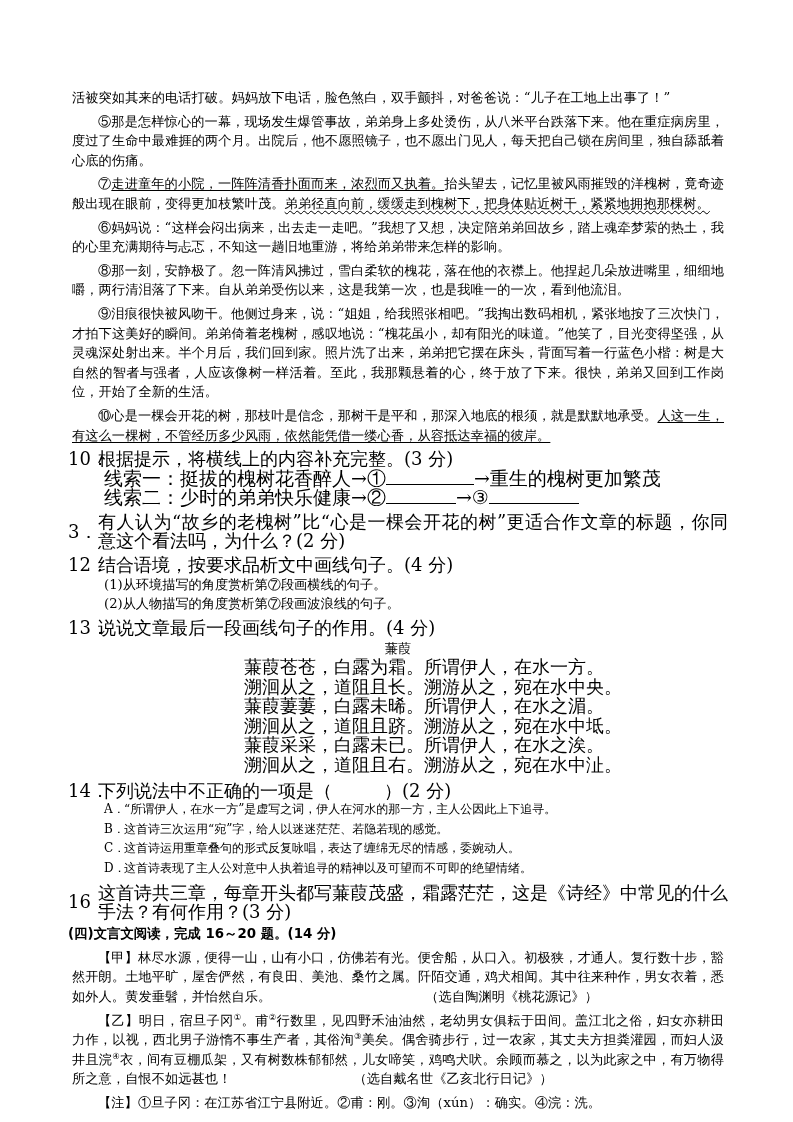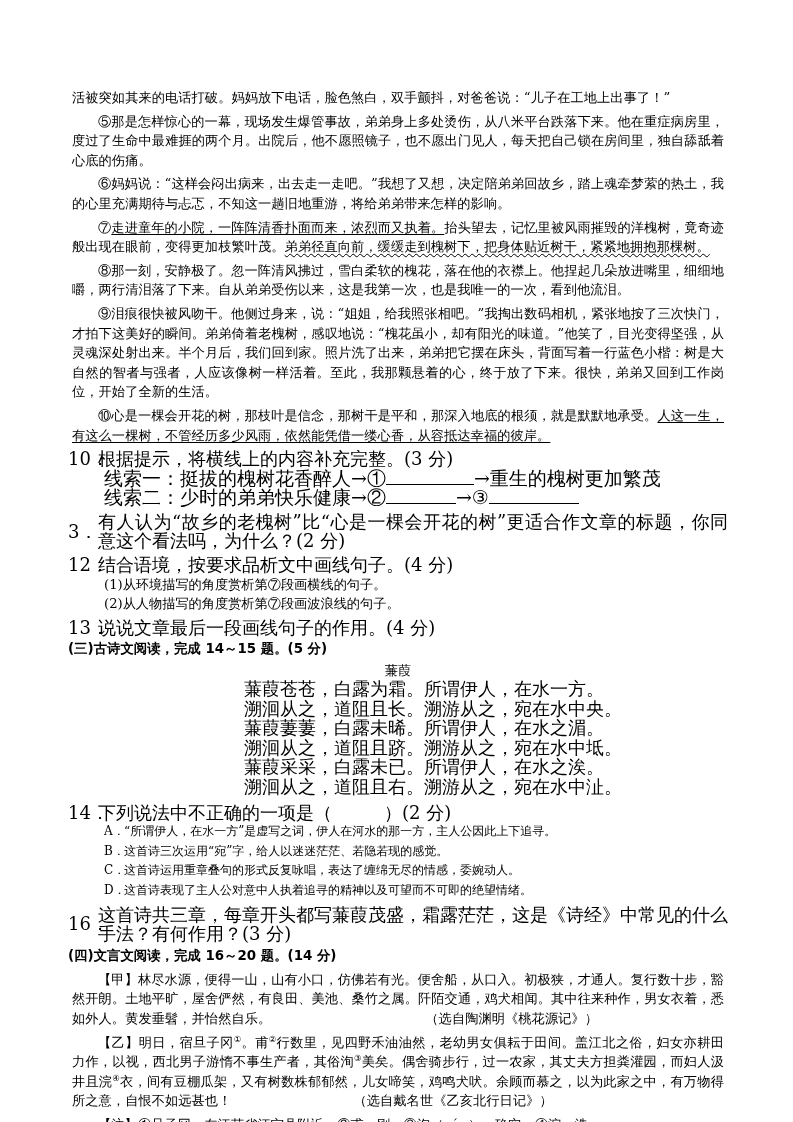--- a/index.html
+++ b/index.html
@@ -147,23 +147,23 @@
 </head>
 <body>
 
 <div id="page">
   <div class="content">
 
     <p class="para noindent">活被突如其来的电话打破。妈妈放下电话，脸色煞白，双手颤抖，对爸爸说：“儿子在工地上出事了！”</p>
 
     <p class="para indent2"><span>⑤</span><span>那是怎样惊心的一幕，现场发生爆管事故，弟弟身上多处烫伤，从八米平台跌落下来。他在重症病房里，度过了生命中最难捱的两个月。出院后，他不愿照镜子，也不愿出门见人，每天把自己锁在房间里，独自舔舐着心底的伤痛。</span></p>
 
+    <p class="para indent2"><span>⑦</span><span class="u-straight">走进童年的小院，一阵阵清香扑面而来，浓烈而又执着。</span><span>抬头望去，记忆里被风雨摧毁的洋槐树，竟奇迹般出现在眼前，变得更加枝繁叶茂。</span><span class="u-wavy">弟弟径直向前，缓缓走到槐树下，把身体贴近树干，紧紧地拥抱那棵树。</span></p>
+
     <p class="para indent2"><span>⑥</span><span>妈妈说：“这样会闷出病来，出去走一走吧。”我想了又想，决定陪弟弟回故乡，踏上魂牵梦萦的热土，我的心里充满期待与忐忑，不知这一趟旧地重游，将给弟弟带来怎样的影响。</span></p>
-
-    <p class="para indent2"><span>⑦</span><span class="u-straight">走进童年的小院，一阵阵清香扑面而来，浓烈而又执着。</span><span>抬头望去，记忆里被风雨摧毁的洋槐树，竟奇迹般出现在眼前，变得更加枝繁叶茂。</span><span class="u-wavy">弟弟径直向前，缓缓走到槐树下，把身体贴近树干，紧紧地拥抱那棵树。</span></p>
 
     <p class="para indent2"><span>⑧</span><span>那一刻，安静极了。忽一阵清风拂过，雪白柔软的槐花，落在他的衣襟上。他捏起几朵放进嘴里，细细地嚼，两行清泪落了下来。自从弟弟受伤以来，这是我第一次，也是我唯一的一次，看到他流泪。</span></p>
 
     <p class="para indent2"><span>⑨</span><span>泪痕很快被风吻干。他侧过身来，说：“姐姐，给我照张相吧。”我掏出数码相机，紧张地按了三次快门，才拍下这美好的瞬间。弟弟倚着老槐树，感叹地说：“槐花虽小，却有阳光的味道。”他笑了，目光变得坚强，从灵魂深处射出来。半个月后，我们回到家。照片洗了出来，弟弟把它摆在床头，背面写着一行蓝色小楷：树是大自然的智者与强者，人应该像树一样活着。至此，我那颗悬着的心，终于放了下来。很快，弟弟又回到工作岗位，开始了全新的生活。</span></p>
 
     <p class="para indent2"><span>⑩</span><span>心是一棵会开花的树，那枝叶是信念，那树干是平和，那深入地底的根须，就是默默地承受。</span><span class="u-straight">人这一生，有这么一棵树，不管经历多少风雨，依然能凭借一缕心香，从容抵达幸福的彼岸。</span></p>
 
     <div class="qitem">
       <span class="qnum">10．</span>
       <span class="qbody">根据提示，将横线上的内容补充完整。(3 分)</span>
@@ -181,21 +181,20 @@
       <span class="qbody">结合语境，按要求品析文中画线句子。(4 分)</span>
     </div>
     <div class="sub-line">(1)从环境描写的角度赏析第⑦段画横线的句子。</div>
     <div class="sub-line">(2)从人物描写的角度赏析第⑦段画波浪线的句子。</div>
 
     <div class="qitem">
       <span class="qnum">13．</span>
       <span class="qbody">说说文章最后一段画线句子的作用。(4 分)</span>
     </div>
 
-    <div class="sect-head">(三)古诗文阅读，完成 14～15 题。(5 分)</div>
 
     <div class="poem-title">蒹葭</div>
     <div class="poem-line">蒹葭苍苍，白露为霜。所谓伊人，在水一方。</div>
     <div class="poem-line">溯洄从之，道阻且长。溯游从之，宛在水中央。</div>
     <div class="poem-line">蒹葭萋萋，白露未晞。所谓伊人，在水之湄。</div>
     <div class="poem-line">溯洄从之，道阻且跻。溯游从之，宛在水中坻。</div>
     <div class="poem-line">蒹葭采采，白露未已。所谓伊人，在水之涘。</div>
     <div class="poem-line">溯洄从之，道阻且右。溯游从之，宛在水中沚。</div>
 
     <div class="qitem">

